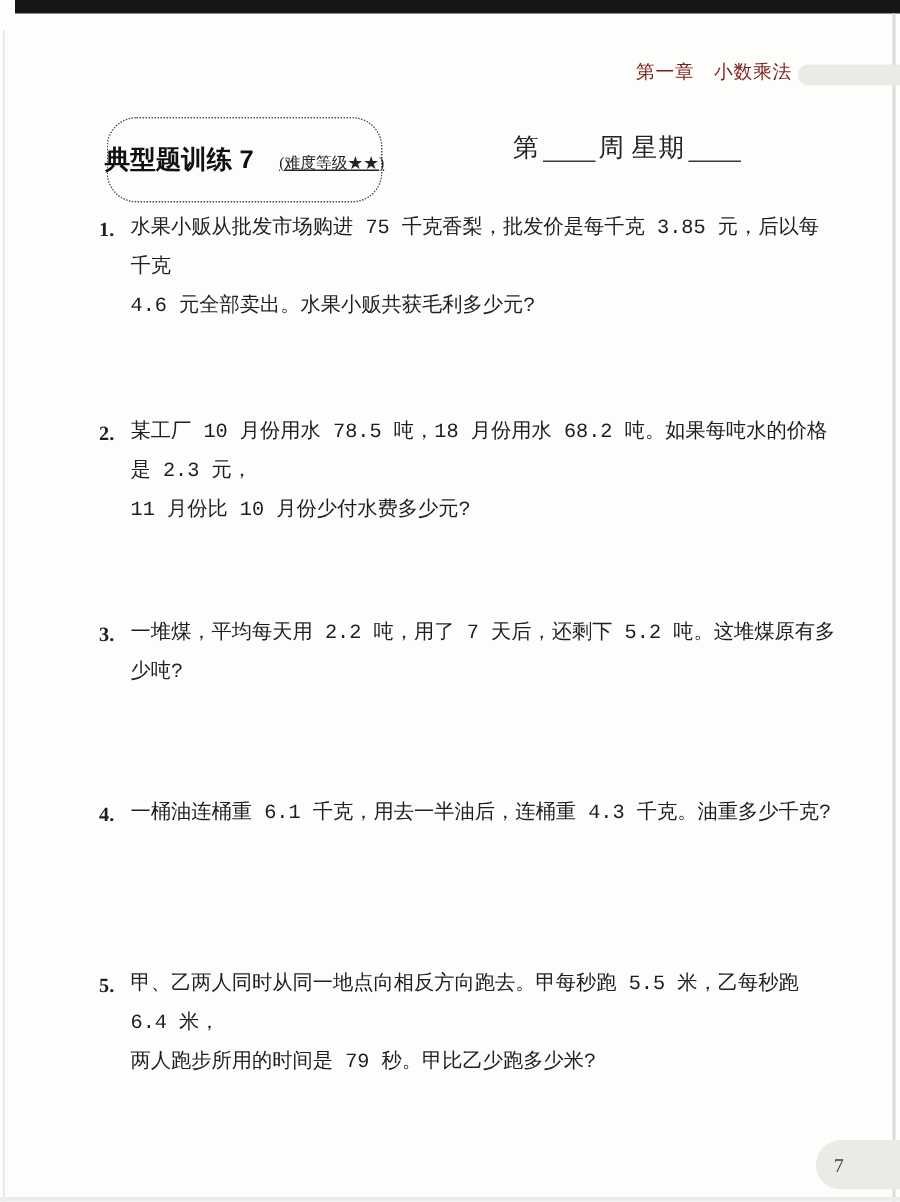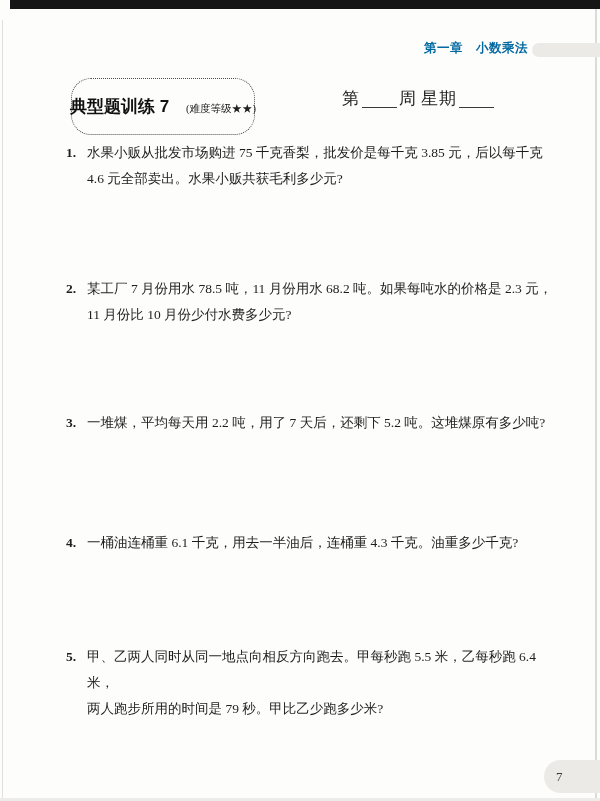--- a/index.html
+++ b/index.html
@@ -22,60 +22,60 @@
   .right-edge {
     position:absolute; right:3px; top:9px; bottom:0; width:2px;
     background:#dcdbd9;
   }
   .bottom-edge {
     position:absolute; bottom:0; left:0; right:0; height:3px;
     background:#edecea;
   }
   .chapter {
     position:absolute; top:40px; right:72px;
-    font-size:12.5px; font-weight:bold; letter-spacing:0.5px;
-    color:#0369a1;
+    font-size:12.5px; font-weight:normal; letter-spacing:0.5px;
+    color:#7f1d1d;
   }
   .chapter-pill {
     position:absolute; top:43px; right:0; width:68px; height:14px;
     border-radius:7px 0 0 7px;
   }
   .title-box {
     position:absolute; left:71px; top:78px; width:184px; height:57px;
     border:1.5px dotted #4a4a4a; border-radius:20px;
     display:flex; align-items:center; justify-content:center;
     background:#fdfdfc;
   }
   .title-main {
     font-family:"Liberation Sans","DejaVu Sans",sans-serif;
     font-weight:bold; font-size:17px; color:#111;
     white-space:nowrap;
   }
   .title-sub {
     font-size:10.5px; color:#222; white-space:nowrap;
-    margin-left:17px; padding-top:4px;
+    margin-left:17px; padding-top:4px;text-decoration:underline;
   }
   .week-line {
     position:absolute; left:342px; top:87px;
     font-size:17px; color:#222; letter-spacing:1px;
     white-space:nowrap;
   }
   .blank {
     display:inline-block; width:35px; height:1em;
     border-bottom:1.2px solid #3a3a3a;
     vertical-align:-4px; margin:0 2px;
   }
   .weekday-label { margin-left:4px; }
   .problem {
     position:absolute; left:66px; width:492px;
     display:flex; align-items:flex-start;
     font-size:13.5px; line-height:26px;
   }
   .pnum { font-weight:bold; width:21px; flex:none; }
-  .ptext { flex:1; white-space:pre-wrap; text-align:left; }
+  .ptext { flex:1; white-space:pre-wrap; text-align:left;font-family:Liberation Mono, monospace; }
   .p1 { top:140px; }
   .p2 { top:276px; }
   .p3 { top:410px; }
   .p4 { top:530px; }
   .p5 { top:644px; }
   .page-pill {
     position:absolute; right:0; bottom:8px; width:56px; height:33px;
     border-radius:17px 0 0 17px;
     display:flex; align-items:center;
     padding-left:12px;
@@ -105,21 +105,21 @@
   </div>
 
   <div class="problem p1">
     <span class="pnum">1.</span>
     <span class="ptext">水果小贩从批发市场购进 75 千克香梨，批发价是每千克 3.85 元，后以每千克
 4.6 元全部卖出。水果小贩共获毛利多少元?</span>
   </div>
 
   <div class="problem p2">
     <span class="pnum">2.</span>
-    <span class="ptext">某工厂 7 月份用水 78.5 吨，11 月份用水 68.2 吨。如果每吨水的价格是 2.3 元，
+    <span class="ptext">某工厂 10 月份用水 78.5 吨，18 月份用水 68.2 吨。如果每吨水的价格是 2.3 元，
 11 月份比 10 月份少付水费多少元?</span>
   </div>
 
   <div class="problem p3">
     <span class="pnum">3.</span>
     <span class="ptext">一堆煤，平均每天用 2.2 吨，用了 7 天后，还剩下 5.2 吨。这堆煤原有多少吨?</span>
   </div>
 
   <div class="problem p4">
     <span class="pnum">4.</span>

